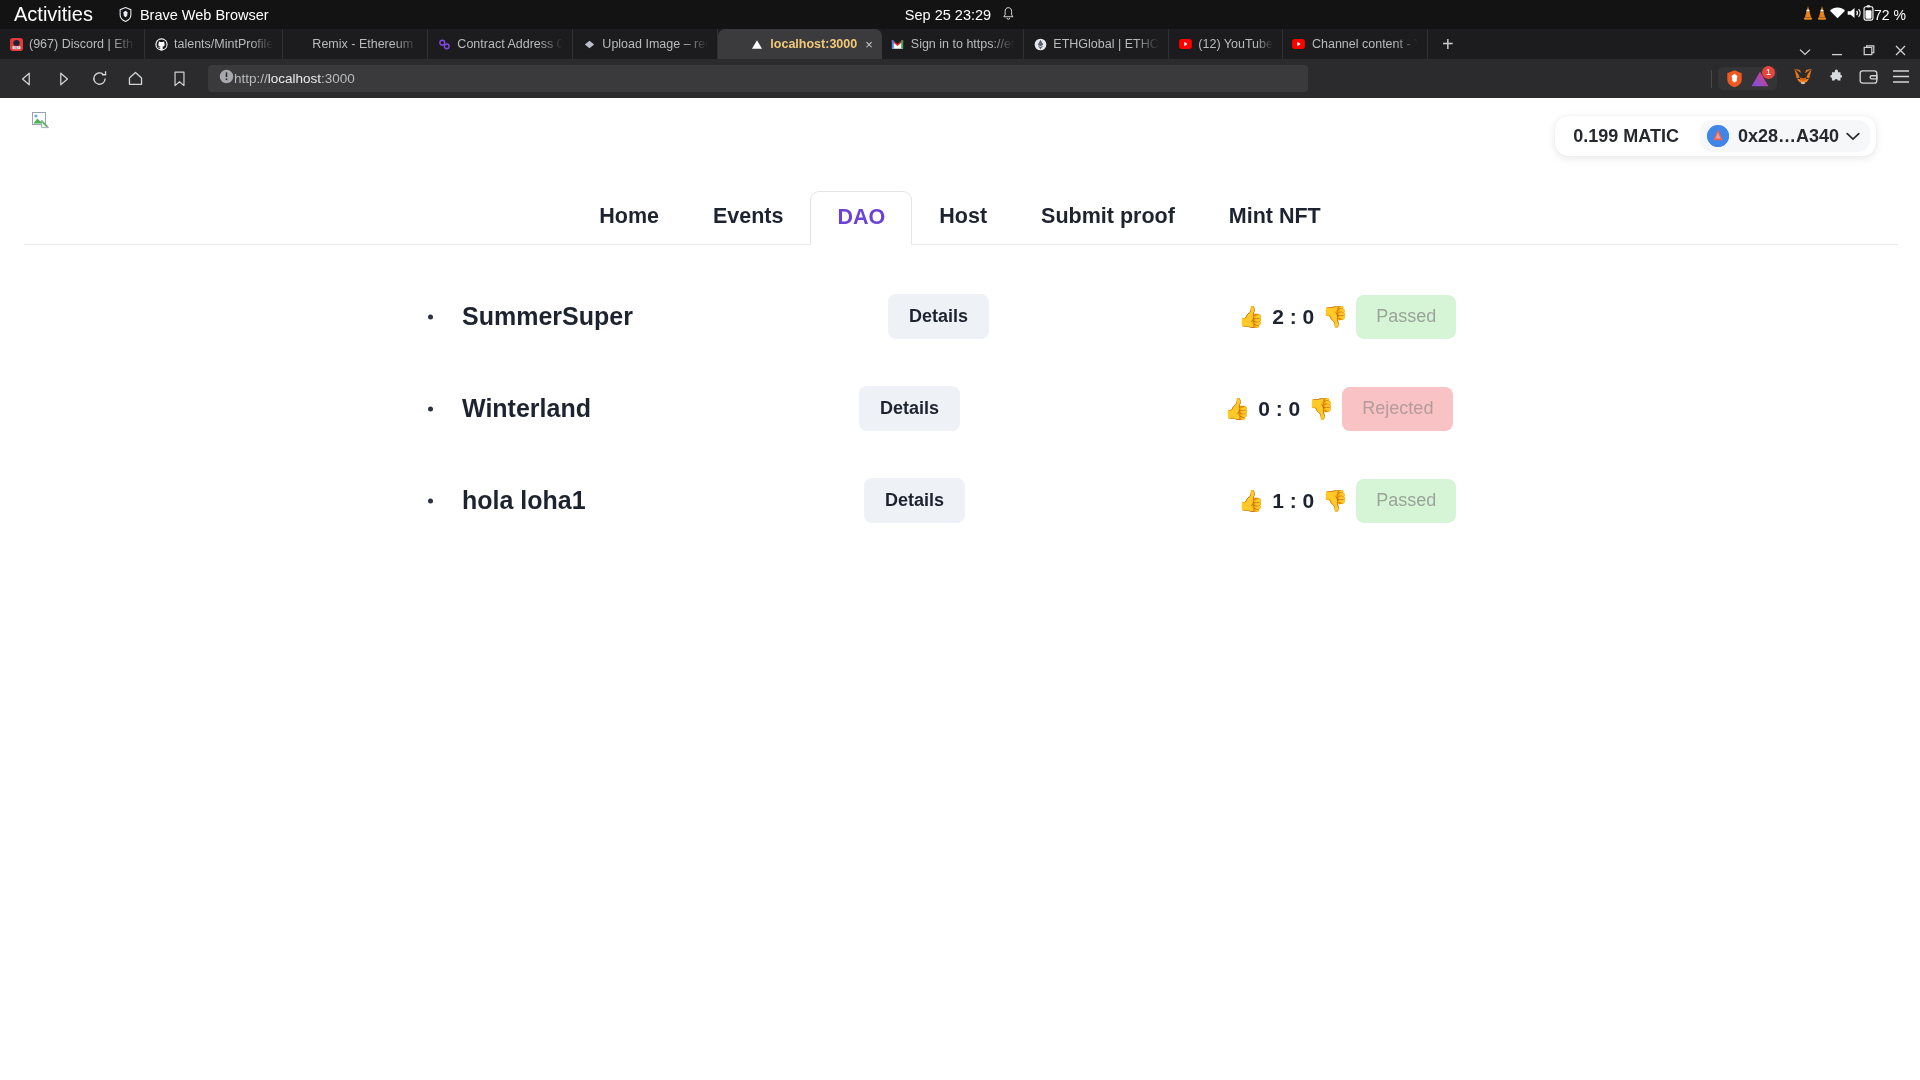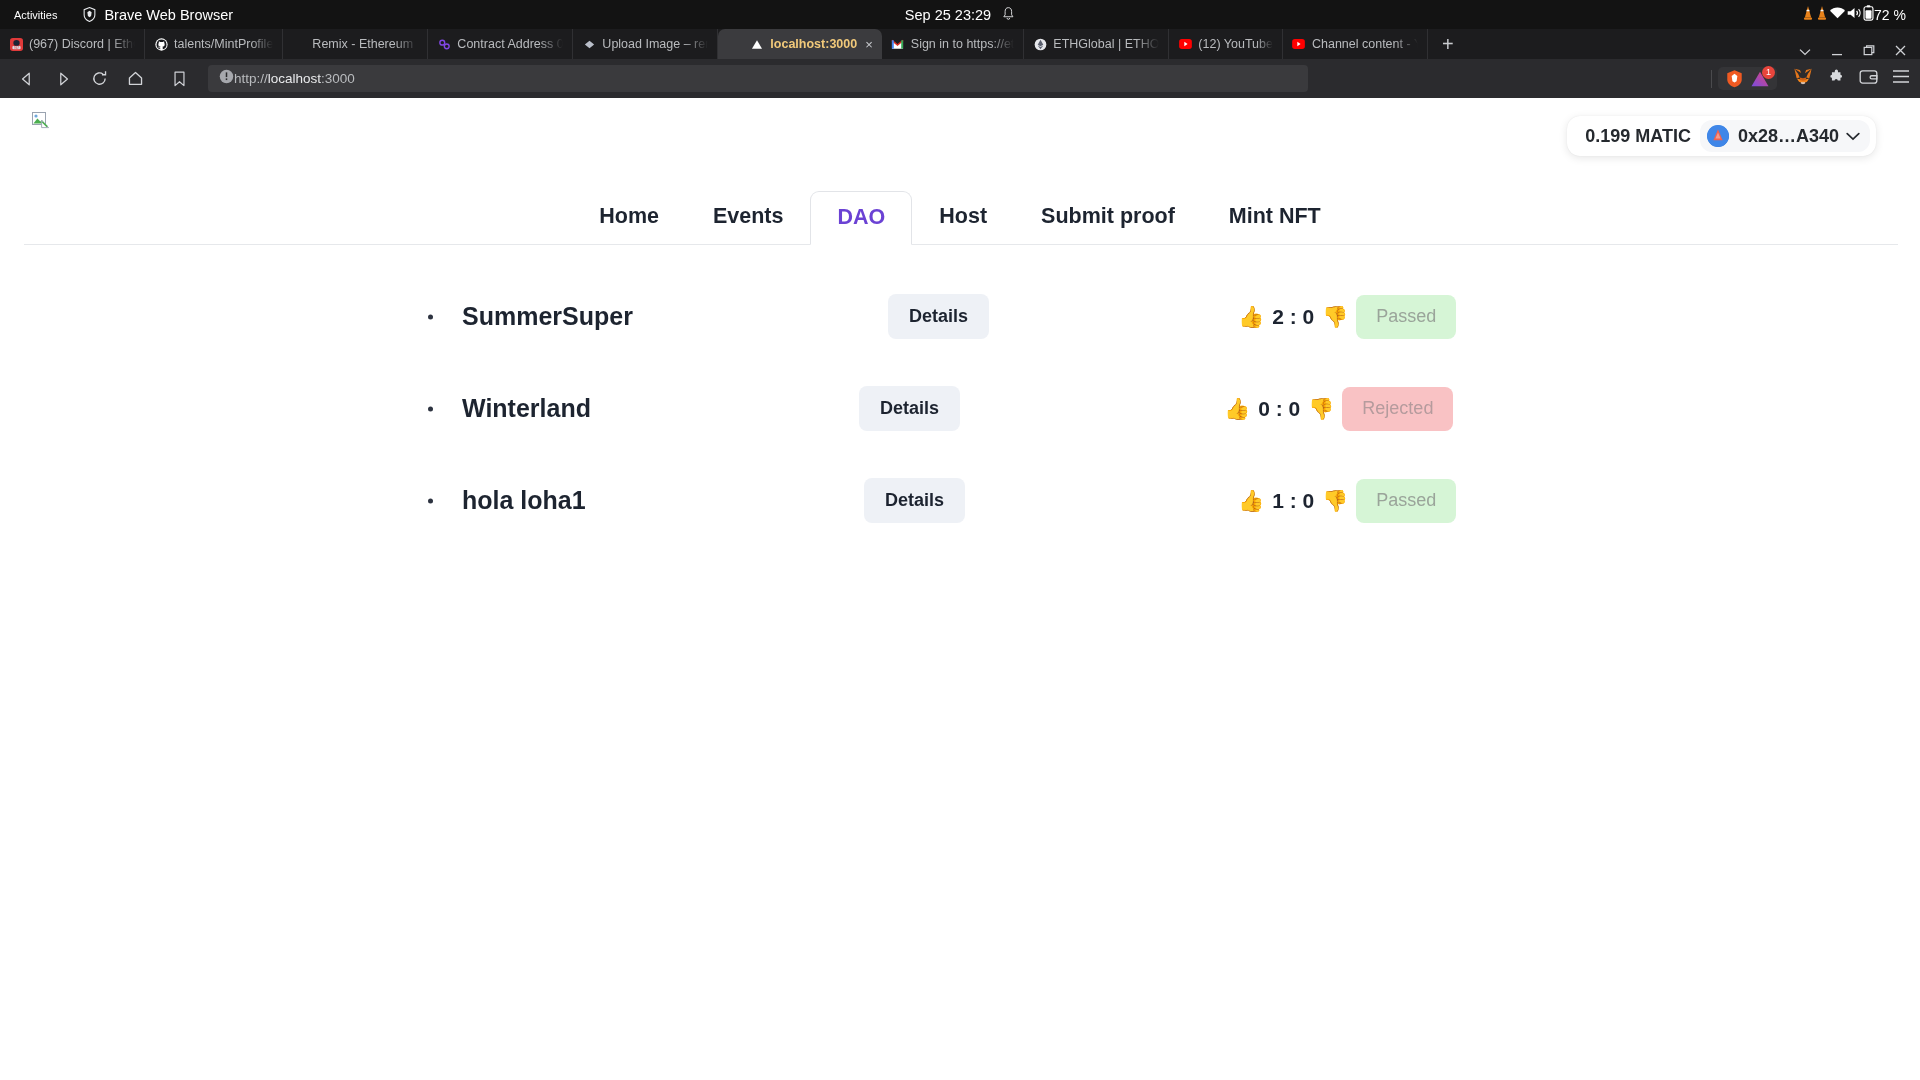--- a/index.html
+++ b/index.html
@@ -12,21 +12,21 @@
   }
 
   
   .gnome-bar{
     height:29px; width:100%;
     background:#131313; color:#ffffff;
     display:flex; align-items:center;
     font-size:14.5px; position:relative;
   }
   .gnome-left{ display:flex; align-items:center; gap:26px; padding-left:14px; }
-  .gnome-activities{ color:#ffffff; font-size:11px; }
+  .gnome-activities{ color:#ffffff; font-size:20px; }
   .gnome-app{ display:flex; align-items:center; gap:8px; }
   .brave-shield{
     width:13px; height:15px; position:relative; display:inline-block;
   }
   .brave-shield svg{ display:block; }
   .gnome-center{
     position:absolute; left:50%; transform:translateX(-50%);
     display:flex; align-items:center; gap:11px;
     font-size:14.5px; color:#ffffff;
   }
@@ -122,21 +122,21 @@
   }
   .broken-img{
     position:absolute; left:32px; top:14px;
     width:17px; height:17px;
   }
   .wallet-pill{
     position:absolute; right:44px; top:18px;
     background:#ffffff; border-radius:13px;
     box-shadow:0 2px 8px rgba(0,0,0,.10), 0 0 1px rgba(0,0,0,.10);
     height:40px; display:flex; align-items:center;
-    padding:0 6px 0 18px; gap:9px;
+    padding:0 6px 0 18px; gap:21px;
   }
   .wallet-balance{ font-size:18px; font-weight:bold; color:#25292e; }
   .wallet-acct{
     background:#f6f7f9; border-radius:12px; height:32px;
     display:flex; align-items:center; gap:9px; padding:0 10px 0 7px;
   }
   .wallet-avatar{
     width:22px; height:22px; border-radius:50%;
     background:radial-gradient(circle at 35% 30%, #5fa8f5 0%, #2f7fe0 60%, #1f63c4 100%);
     display:flex; align-items:center; justify-content:center;

